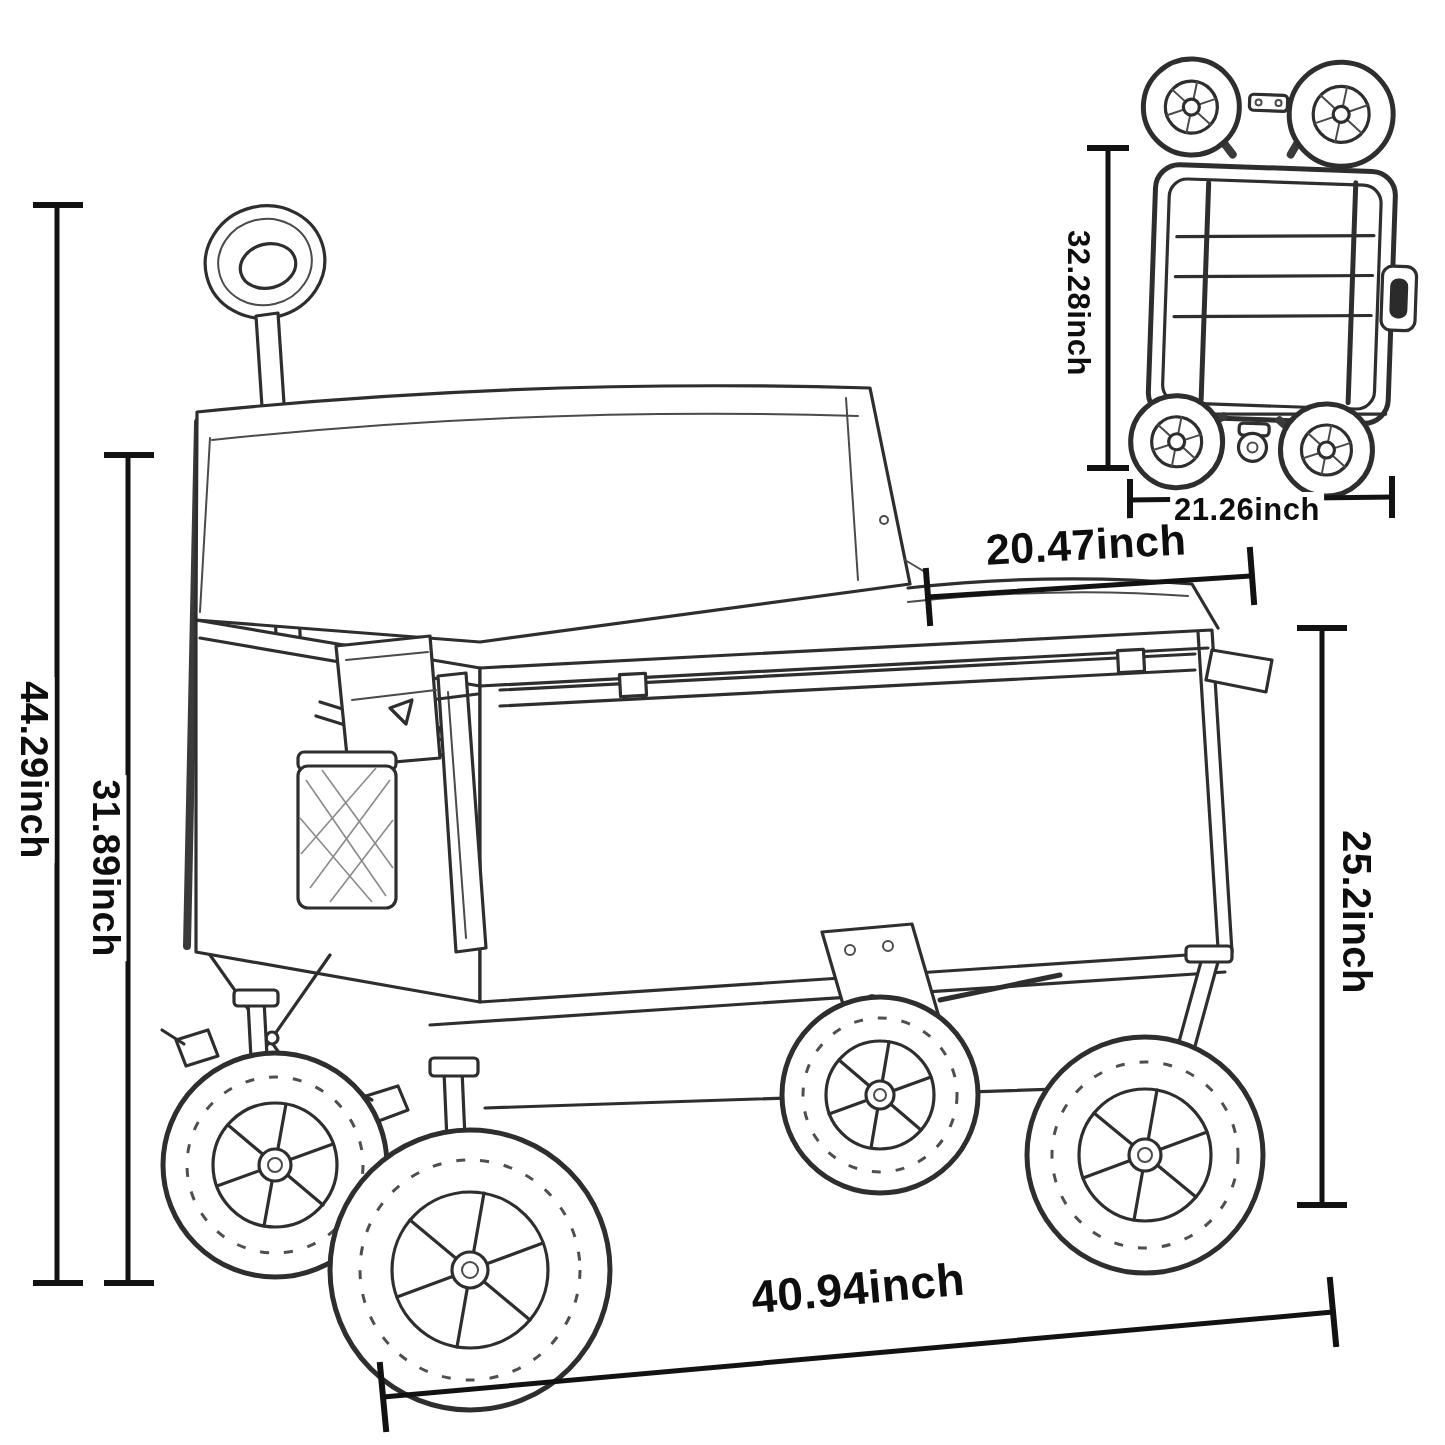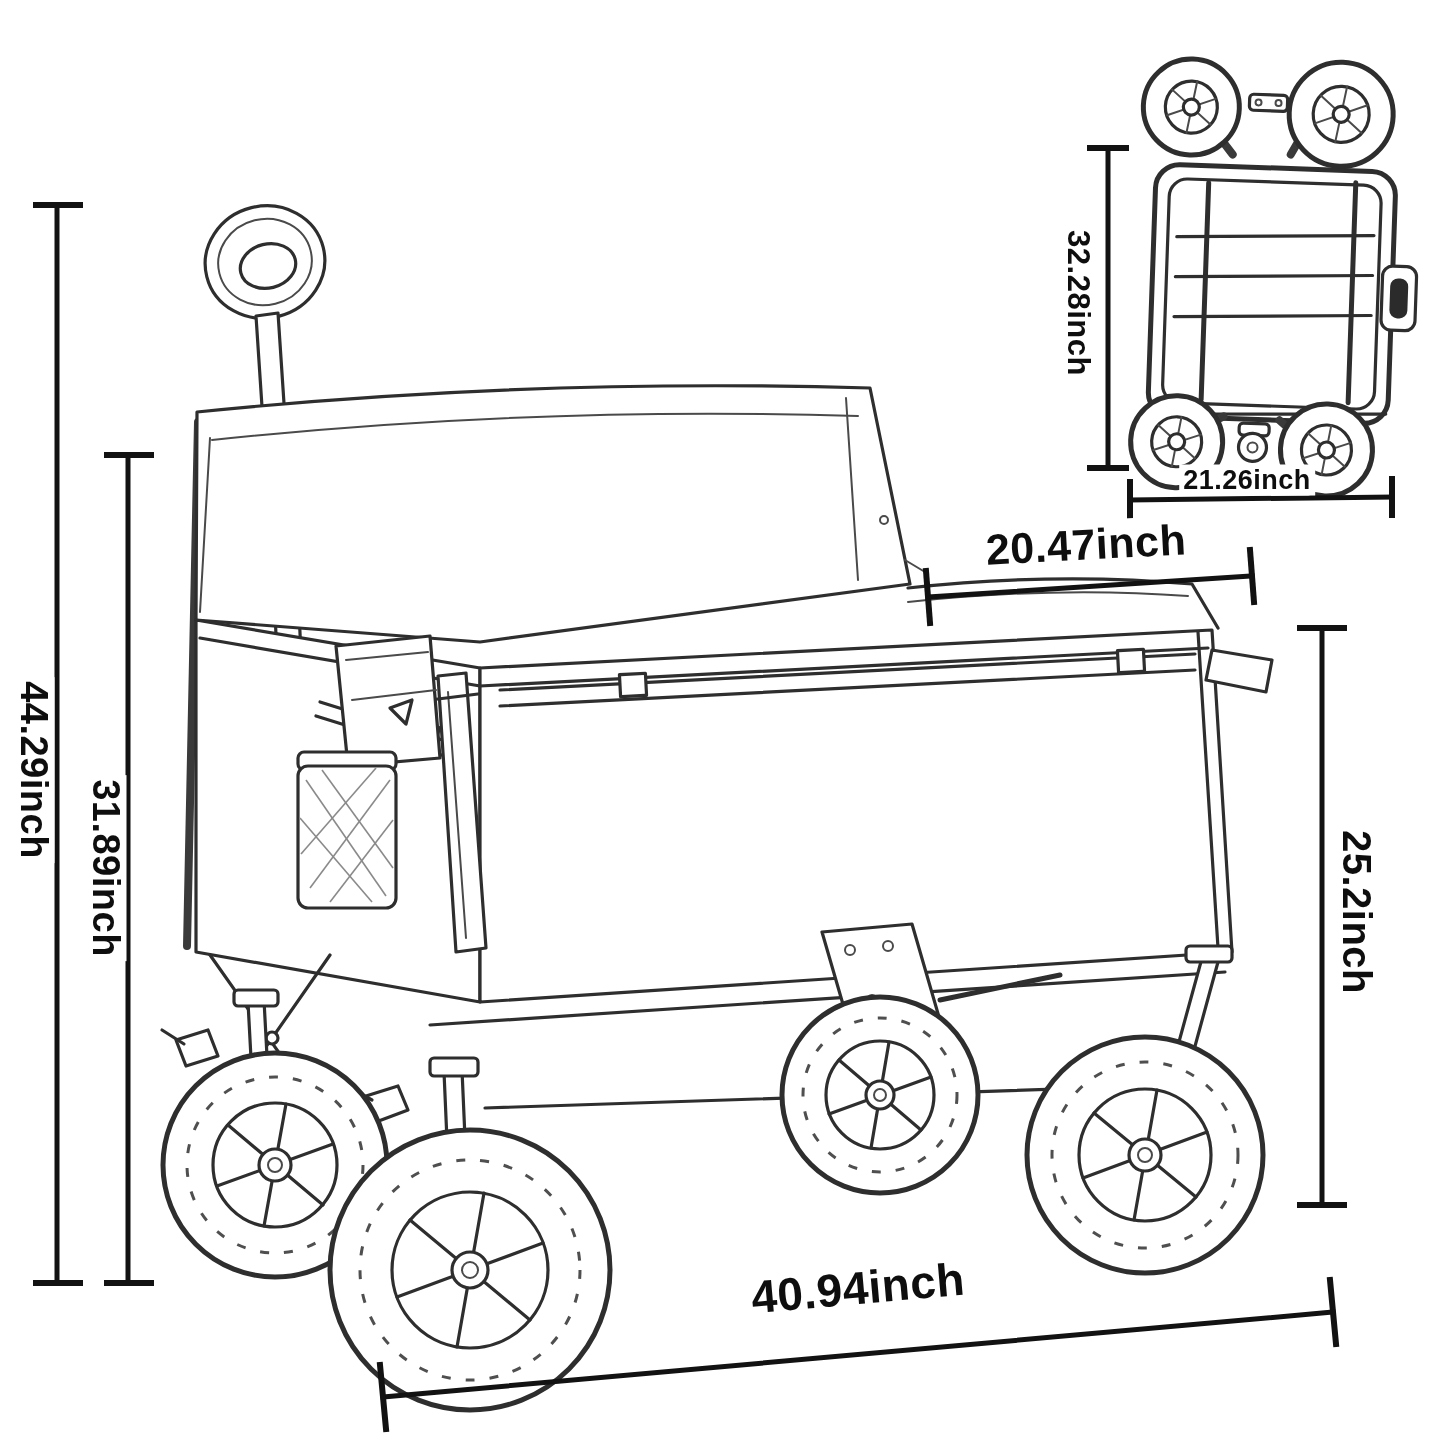--- a/index.html
+++ b/index.html
@@ -278,15 +278,15 @@
   <div class="dim-label vertical" style="left:105px; top:868px; font-size:38px;">31.89inch</div>
 
   <div class="dim-label vertical" style="left:1356px; top:912px; font-size:40px;">25.2inch</div>
 
   <div class="dim-label" style="left:858px; top:1288px; font-size:46px; transform:translate(-50%,-50%) rotate(-5deg);">40.94inch</div>
 
   <div class="dim-label" style="left:1086px; top:545px; font-size:43px; transform:translate(-50%,-50%) rotate(-3deg);">20.47inch</div>
 
   <div class="dim-label vertical" style="left:1078px; top:303px; font-size:31px;">32.28inch</div>
 
-  <div class="dim-label" style="left:1247px; top:480px; font-size:27px;">21.26inch</div>
+  <div class="dim-label" style="left:1247px; top:510px; font-size:31px;">21.26inch</div>
 
 </div>
 
 </body></html>

